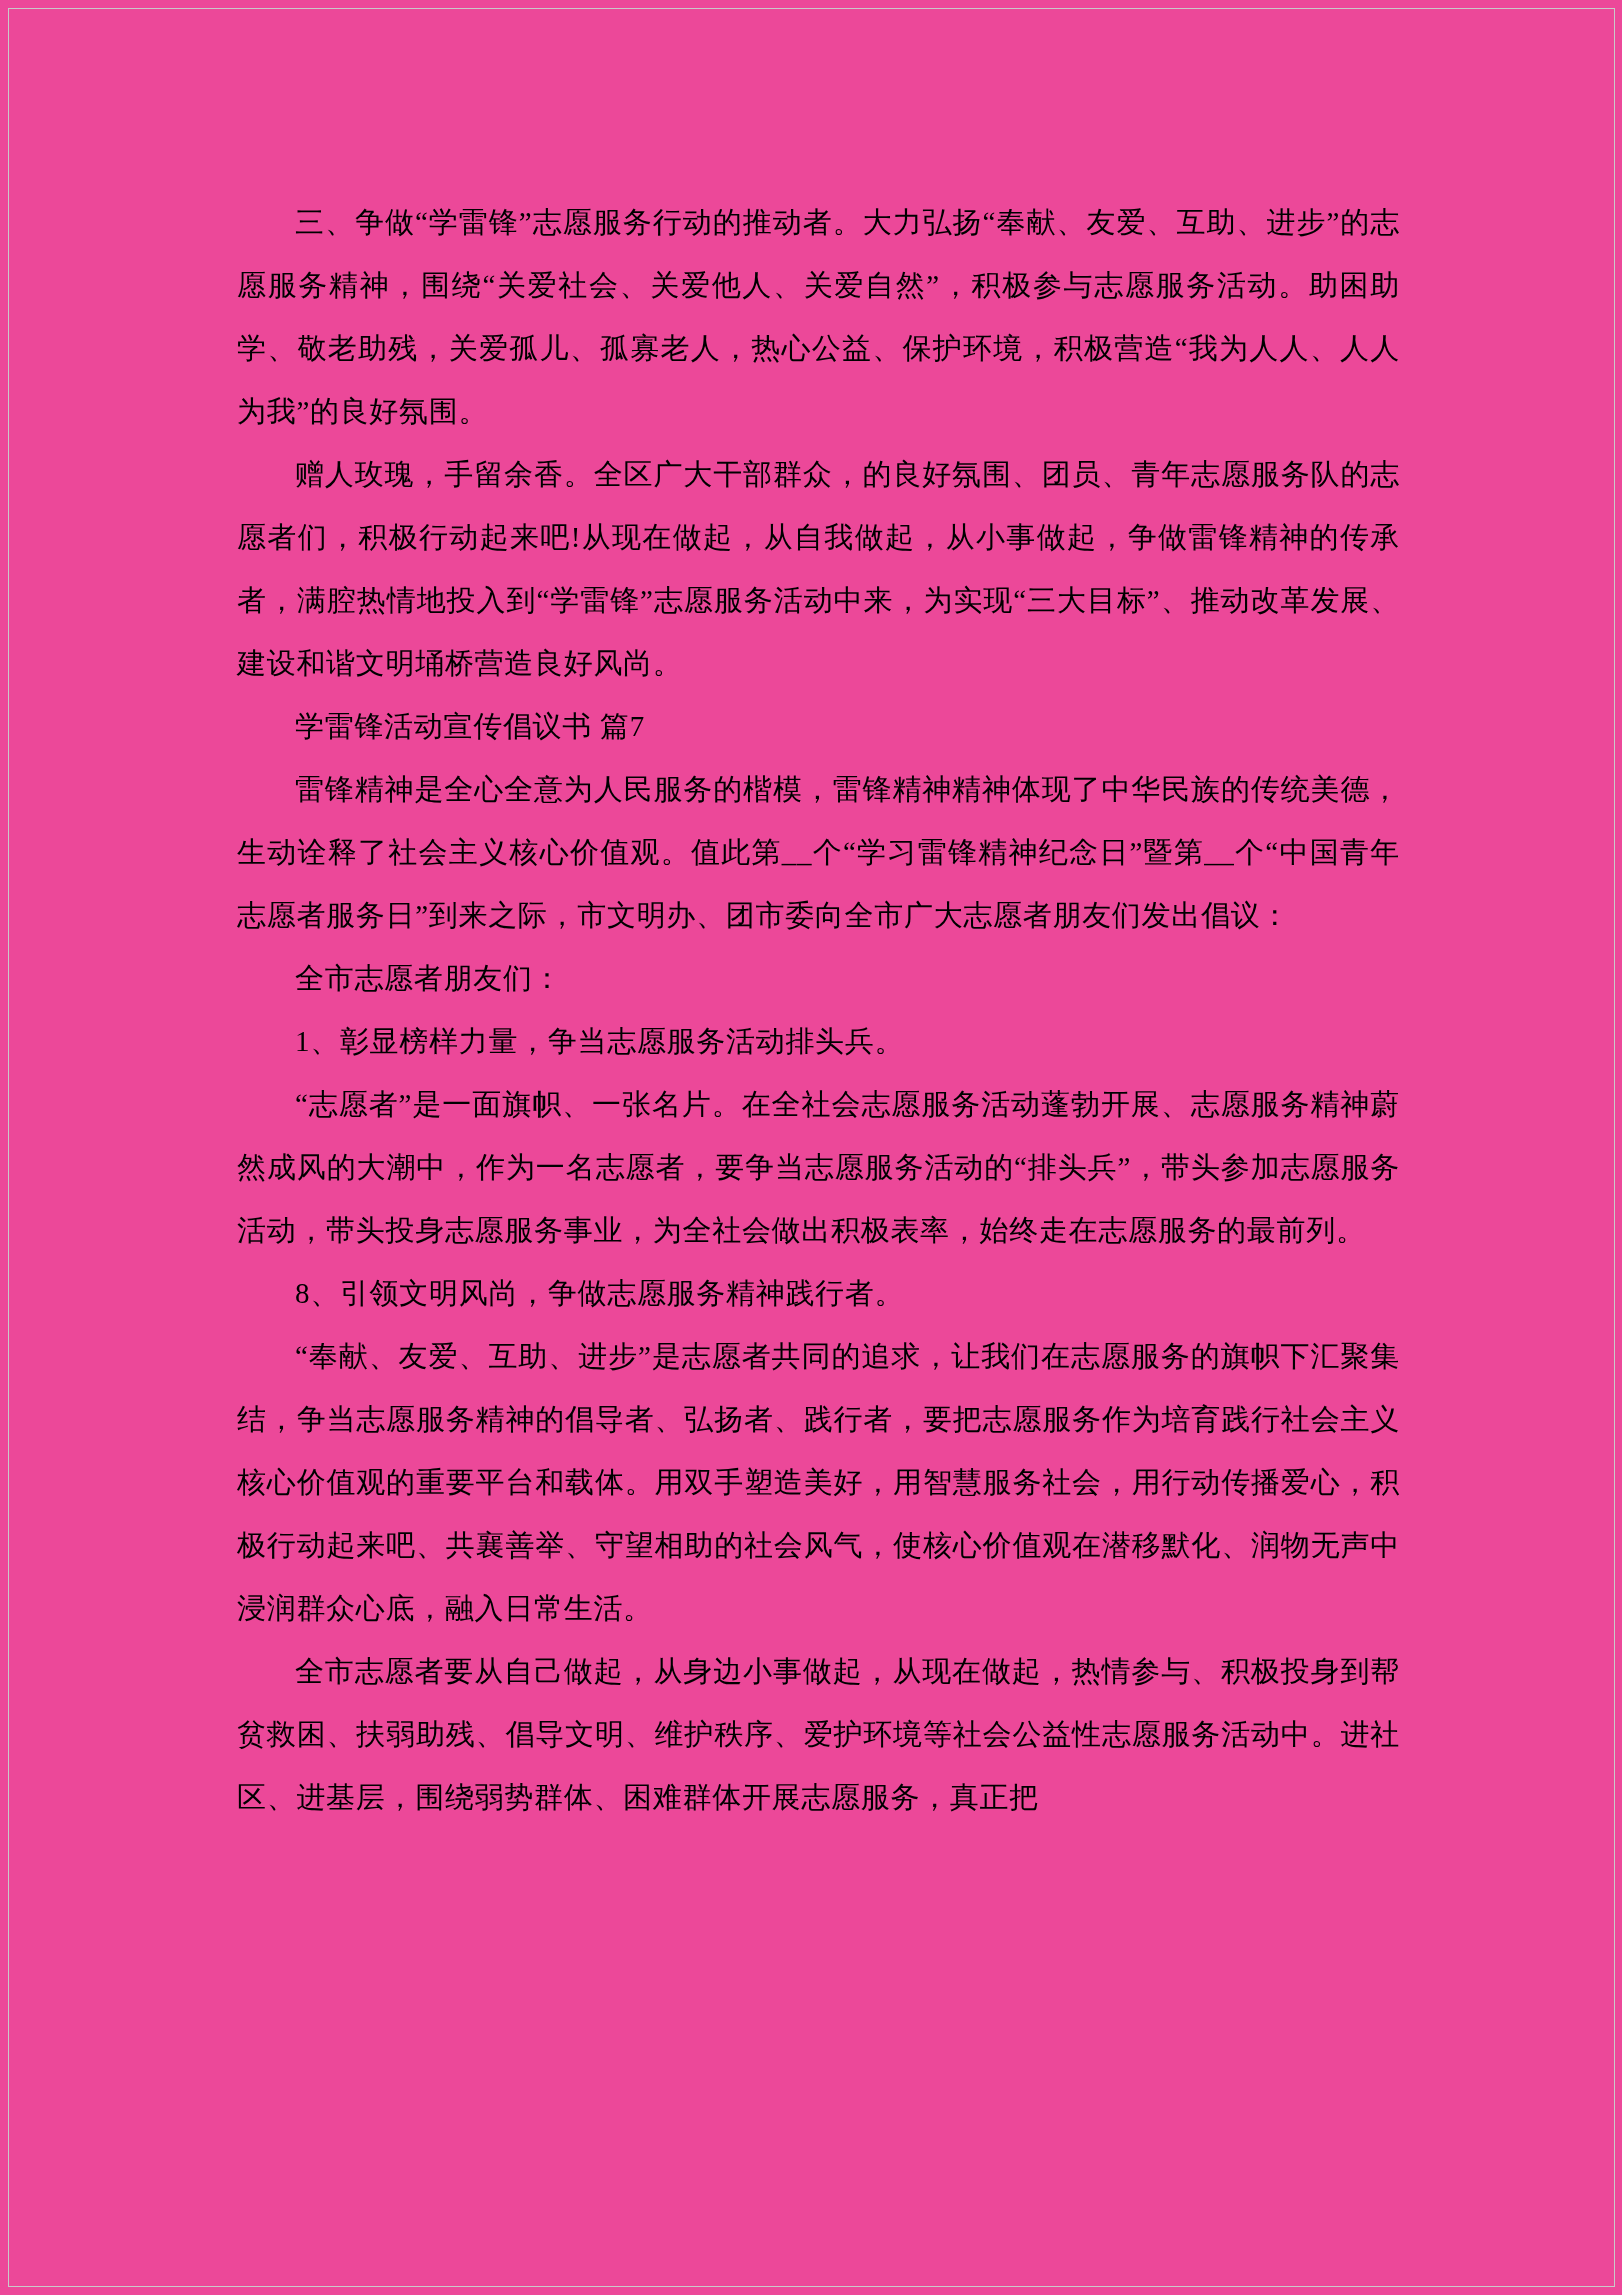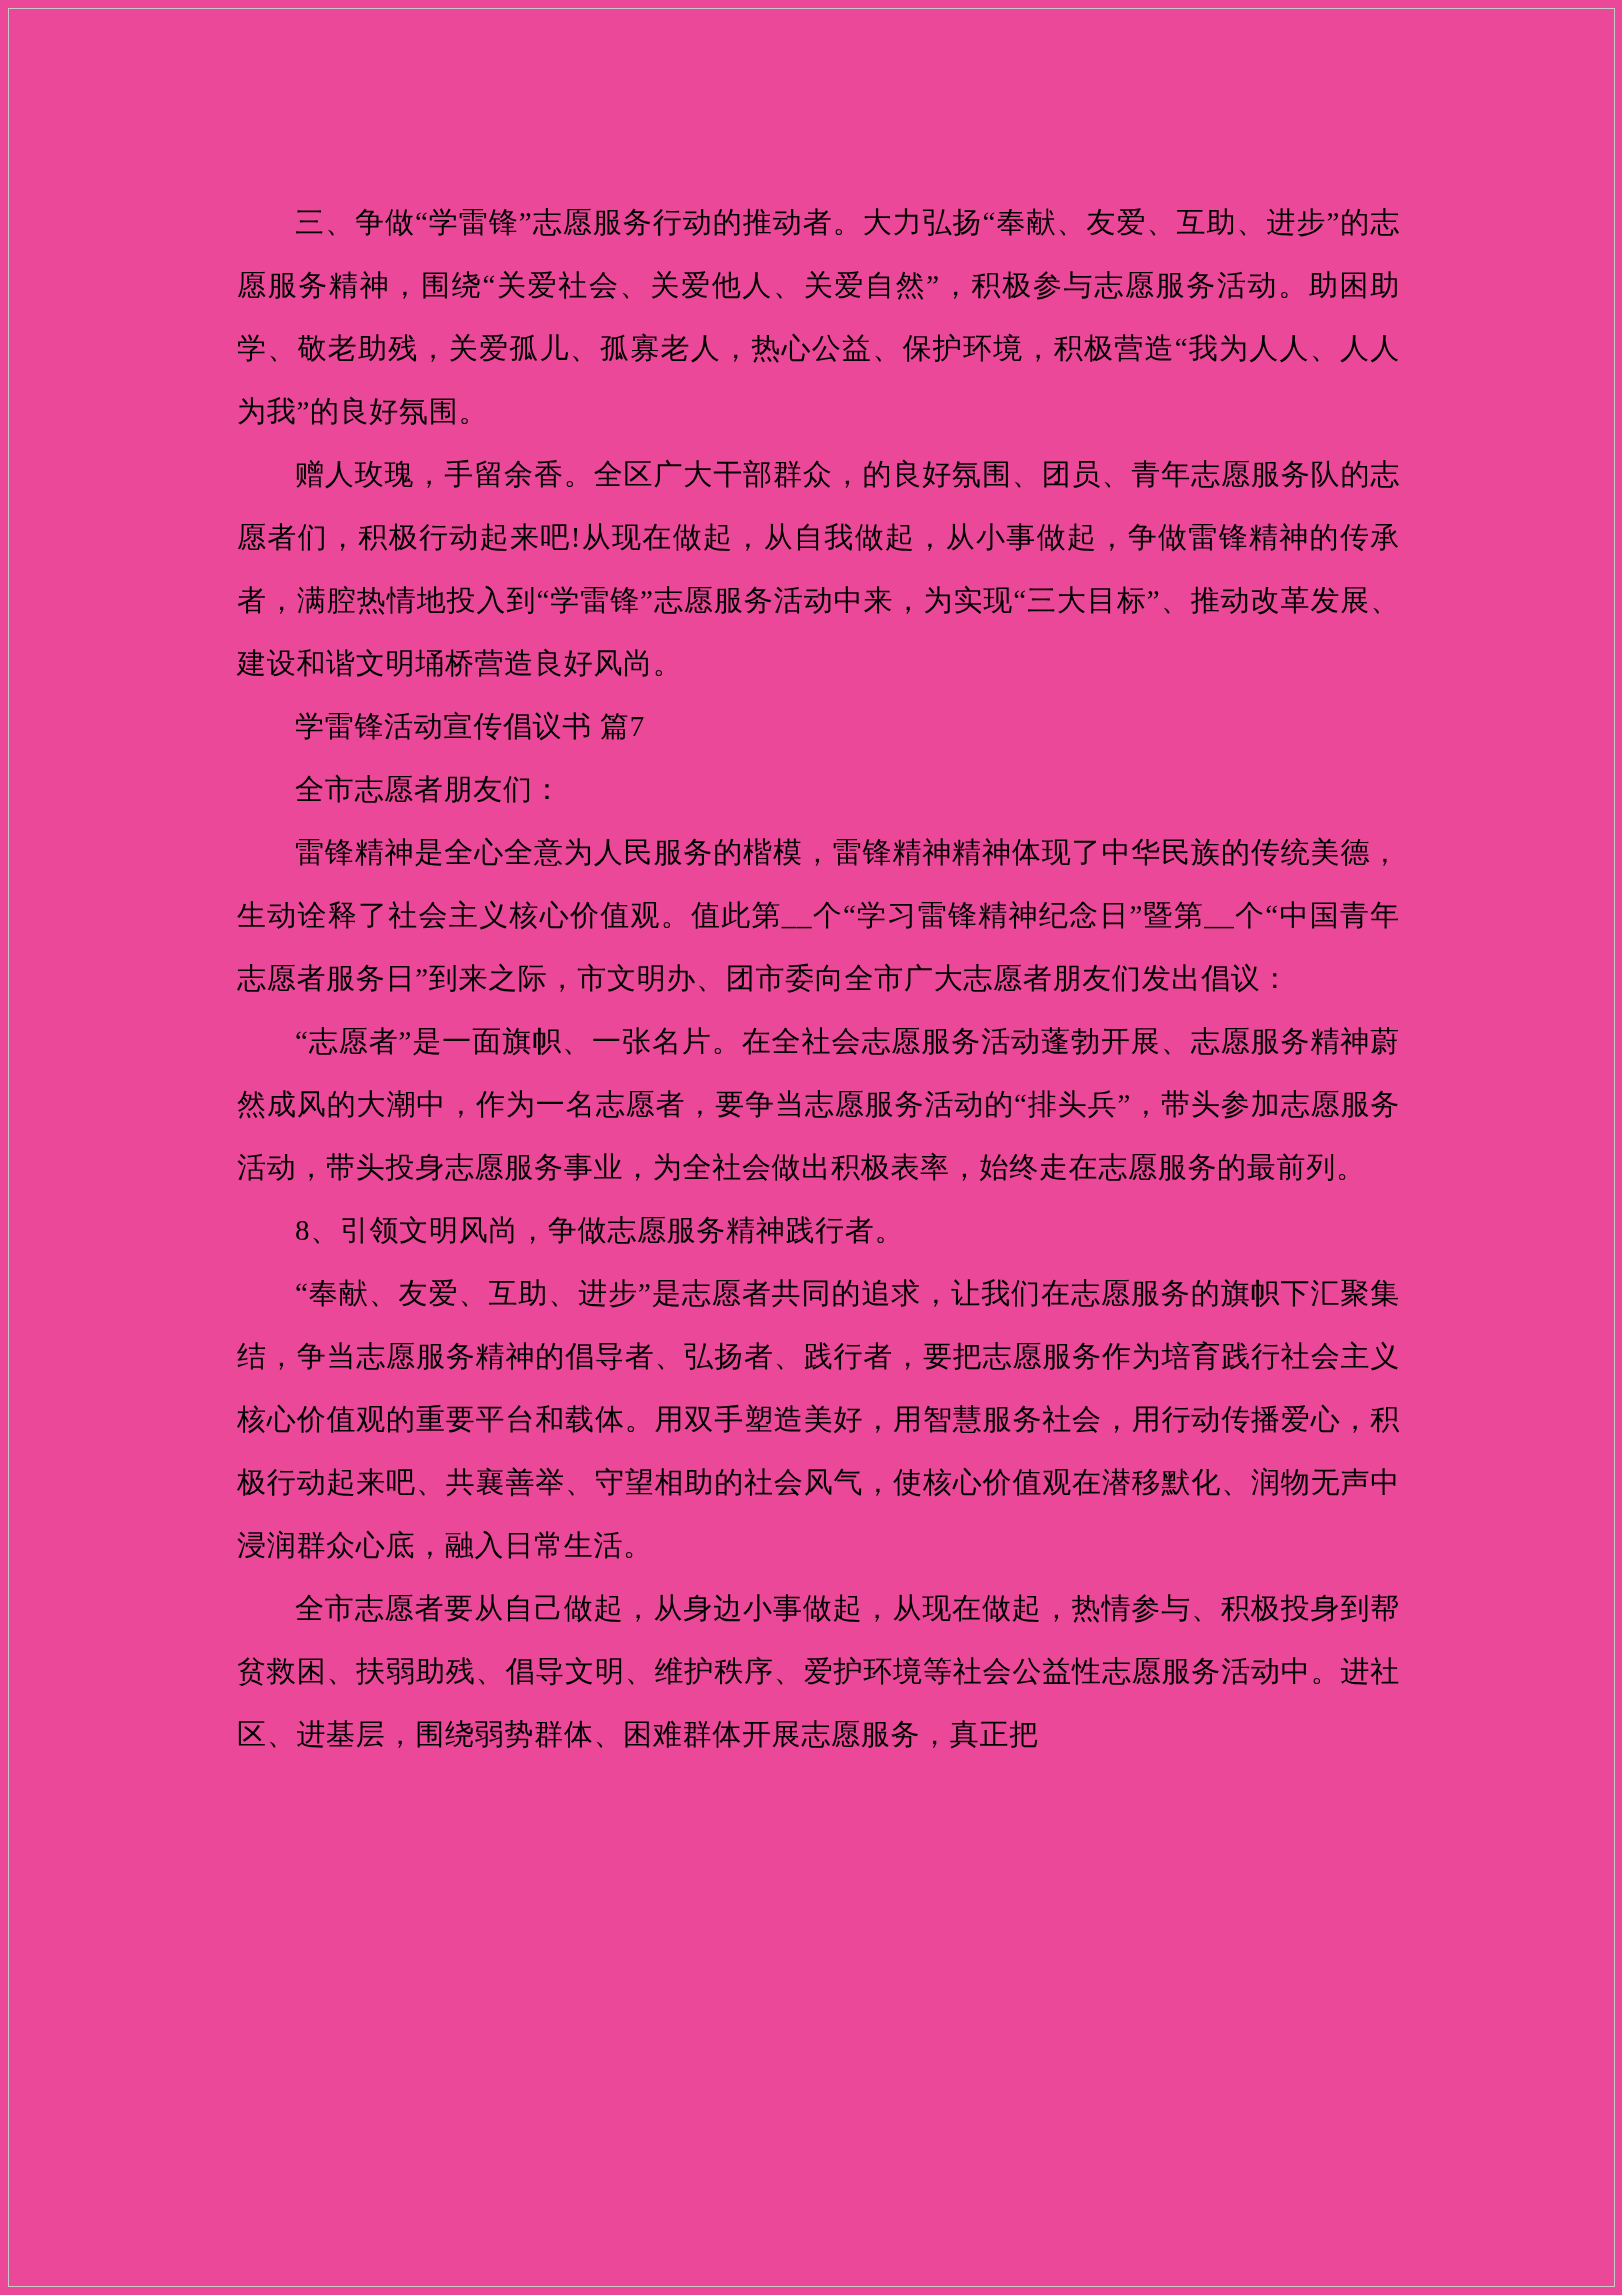--- a/index.html
+++ b/index.html
@@ -43,21 +43,22 @@
 </style>
 </head>
 <body>
 
 <div class="page">
   <div class="page-border"></div>
   <div class="content">
     <p>三、争做“学雷锋”志愿服务行动的推动者。大力弘扬“奉献、友爱、互助、进步”的志愿服务精神，围绕“关爱社会、关爱他人、关爱自然”，积极参与志愿服务活动。助困助学、敬老助残，关爱孤儿、孤寡老人，热心公益、保护环境，积极营造“我为人人、人人为我”的良好氛围。</p>
     <p>赠人玫瑰，手留余香。全区广大干部群众，的良好氛围、团员、青年志愿服务队的志愿者们，积极行动起来吧!从现在做起，从自我做起，从小事做起，争做雷锋精神的传承者，满腔热情地投入到“学雷锋”志愿服务活动中来，为实现“三大目标”、推动改革发展、建设和谐文明埇桥营造良好风尚。</p>
     <p>学雷锋活动宣传倡议书 篇7</p>
+    <p>雷锋精神是全心全意为人民服务的楷模，雷锋精神精神体现了中华民族的传统美德，生动诠释了社会主义核心价值观。值此第__个“学习雷锋精神纪念日”暨第__个“中国青年志愿者服务日”到来之际，市文明办、团市委向全市广大志愿者朋友们发出倡议：</p>
     <p>全市志愿者朋友们：</p>
-    <p>雷锋精神是全心全意为人民服务的楷模，雷锋精神精神体现了中华民族的传统美德，生动诠释了社会主义核心价值观。值此第__个“学习雷锋精神纪念日”暨第__个“中国青年志愿者服务日”到来之际，市文明办、团市委向全市广大志愿者朋友们发出倡议：</p>
+    <p>1、彰显榜样力量，争当志愿服务活动排头兵。</p>
     <p>“志愿者”是一面旗帜、一张名片。在全社会志愿服务活动蓬勃开展、志愿服务精神蔚然成风的大潮中，作为一名志愿者，要争当志愿服务活动的“排头兵”，带头参加志愿服务活动，带头投身志愿服务事业，为全社会做出积极表率，始终走在志愿服务的最前列。</p>
     <p>8、引领文明风尚，争做志愿服务精神践行者。</p>
     <p>“奉献、友爱、互助、进步”是志愿者共同的追求，让我们在志愿服务的旗帜下汇聚集结，争当志愿服务精神的倡导者、弘扬者、践行者，要把志愿服务作为培育践行社会主义核心价值观的重要平台和载体。用双手塑造美好，用智慧服务社会，用行动传播爱心，积极行动起来吧、共襄善举、守望相助的社会风气，使核心价值观在潜移默化、润物无声中浸润群众心底，融入日常生活。</p>
     <p>全市志愿者要从自己做起，从身边小事做起，从现在做起，热情参与、积极投身到帮贫救困、扶弱助残、倡导文明、维护秩序、爱护环境等社会公益性志愿服务活动中。进社区、进基层，围绕弱势群体、困难群体开展志愿服务，真正把</p>
   </div>
 </div>
 
 
 </body></html>

